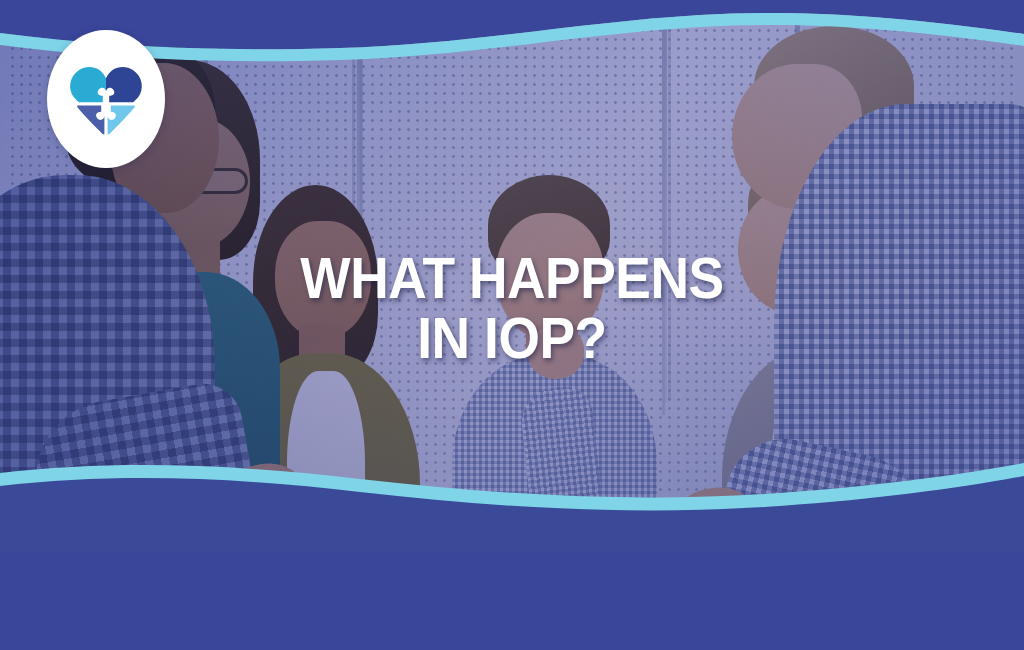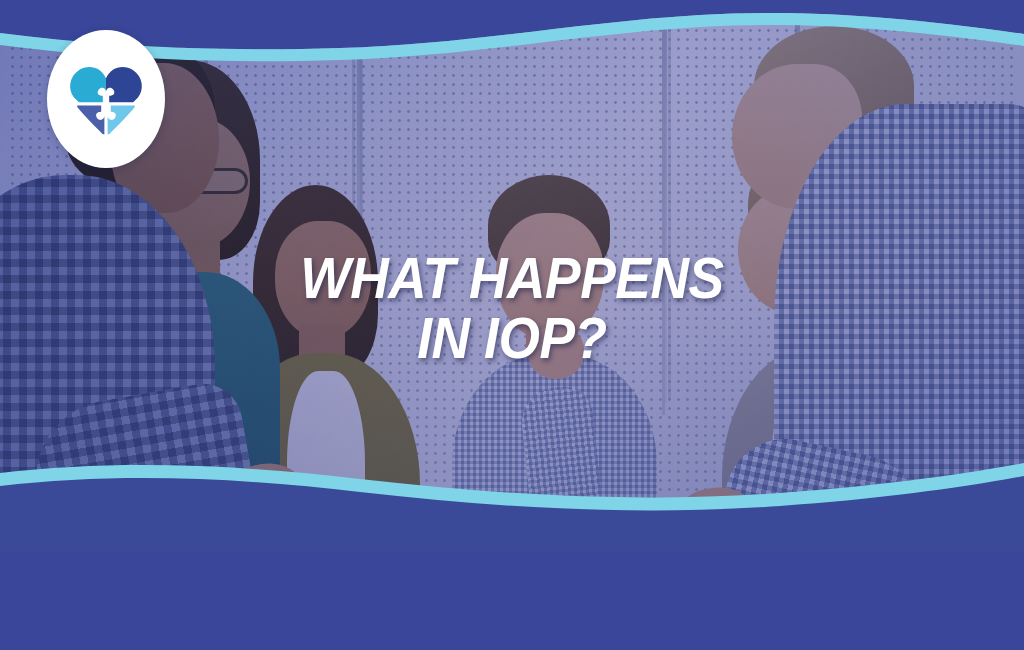--- a/index.html
+++ b/index.html
@@ -11,21 +11,20 @@
     background: #3a4699;
     font-family: "Liberation Sans", sans-serif;
   }
 
   #banner {
     position: relative;
     width: 1024px;
     height: 552px;
     background: #3a4699;
     overflow: hidden;
-    font-style: italic;
   }
 
   
   .photo-stage {
     position: absolute;
     inset: 0;
     overflow: hidden;
   }
 
   .photo {

